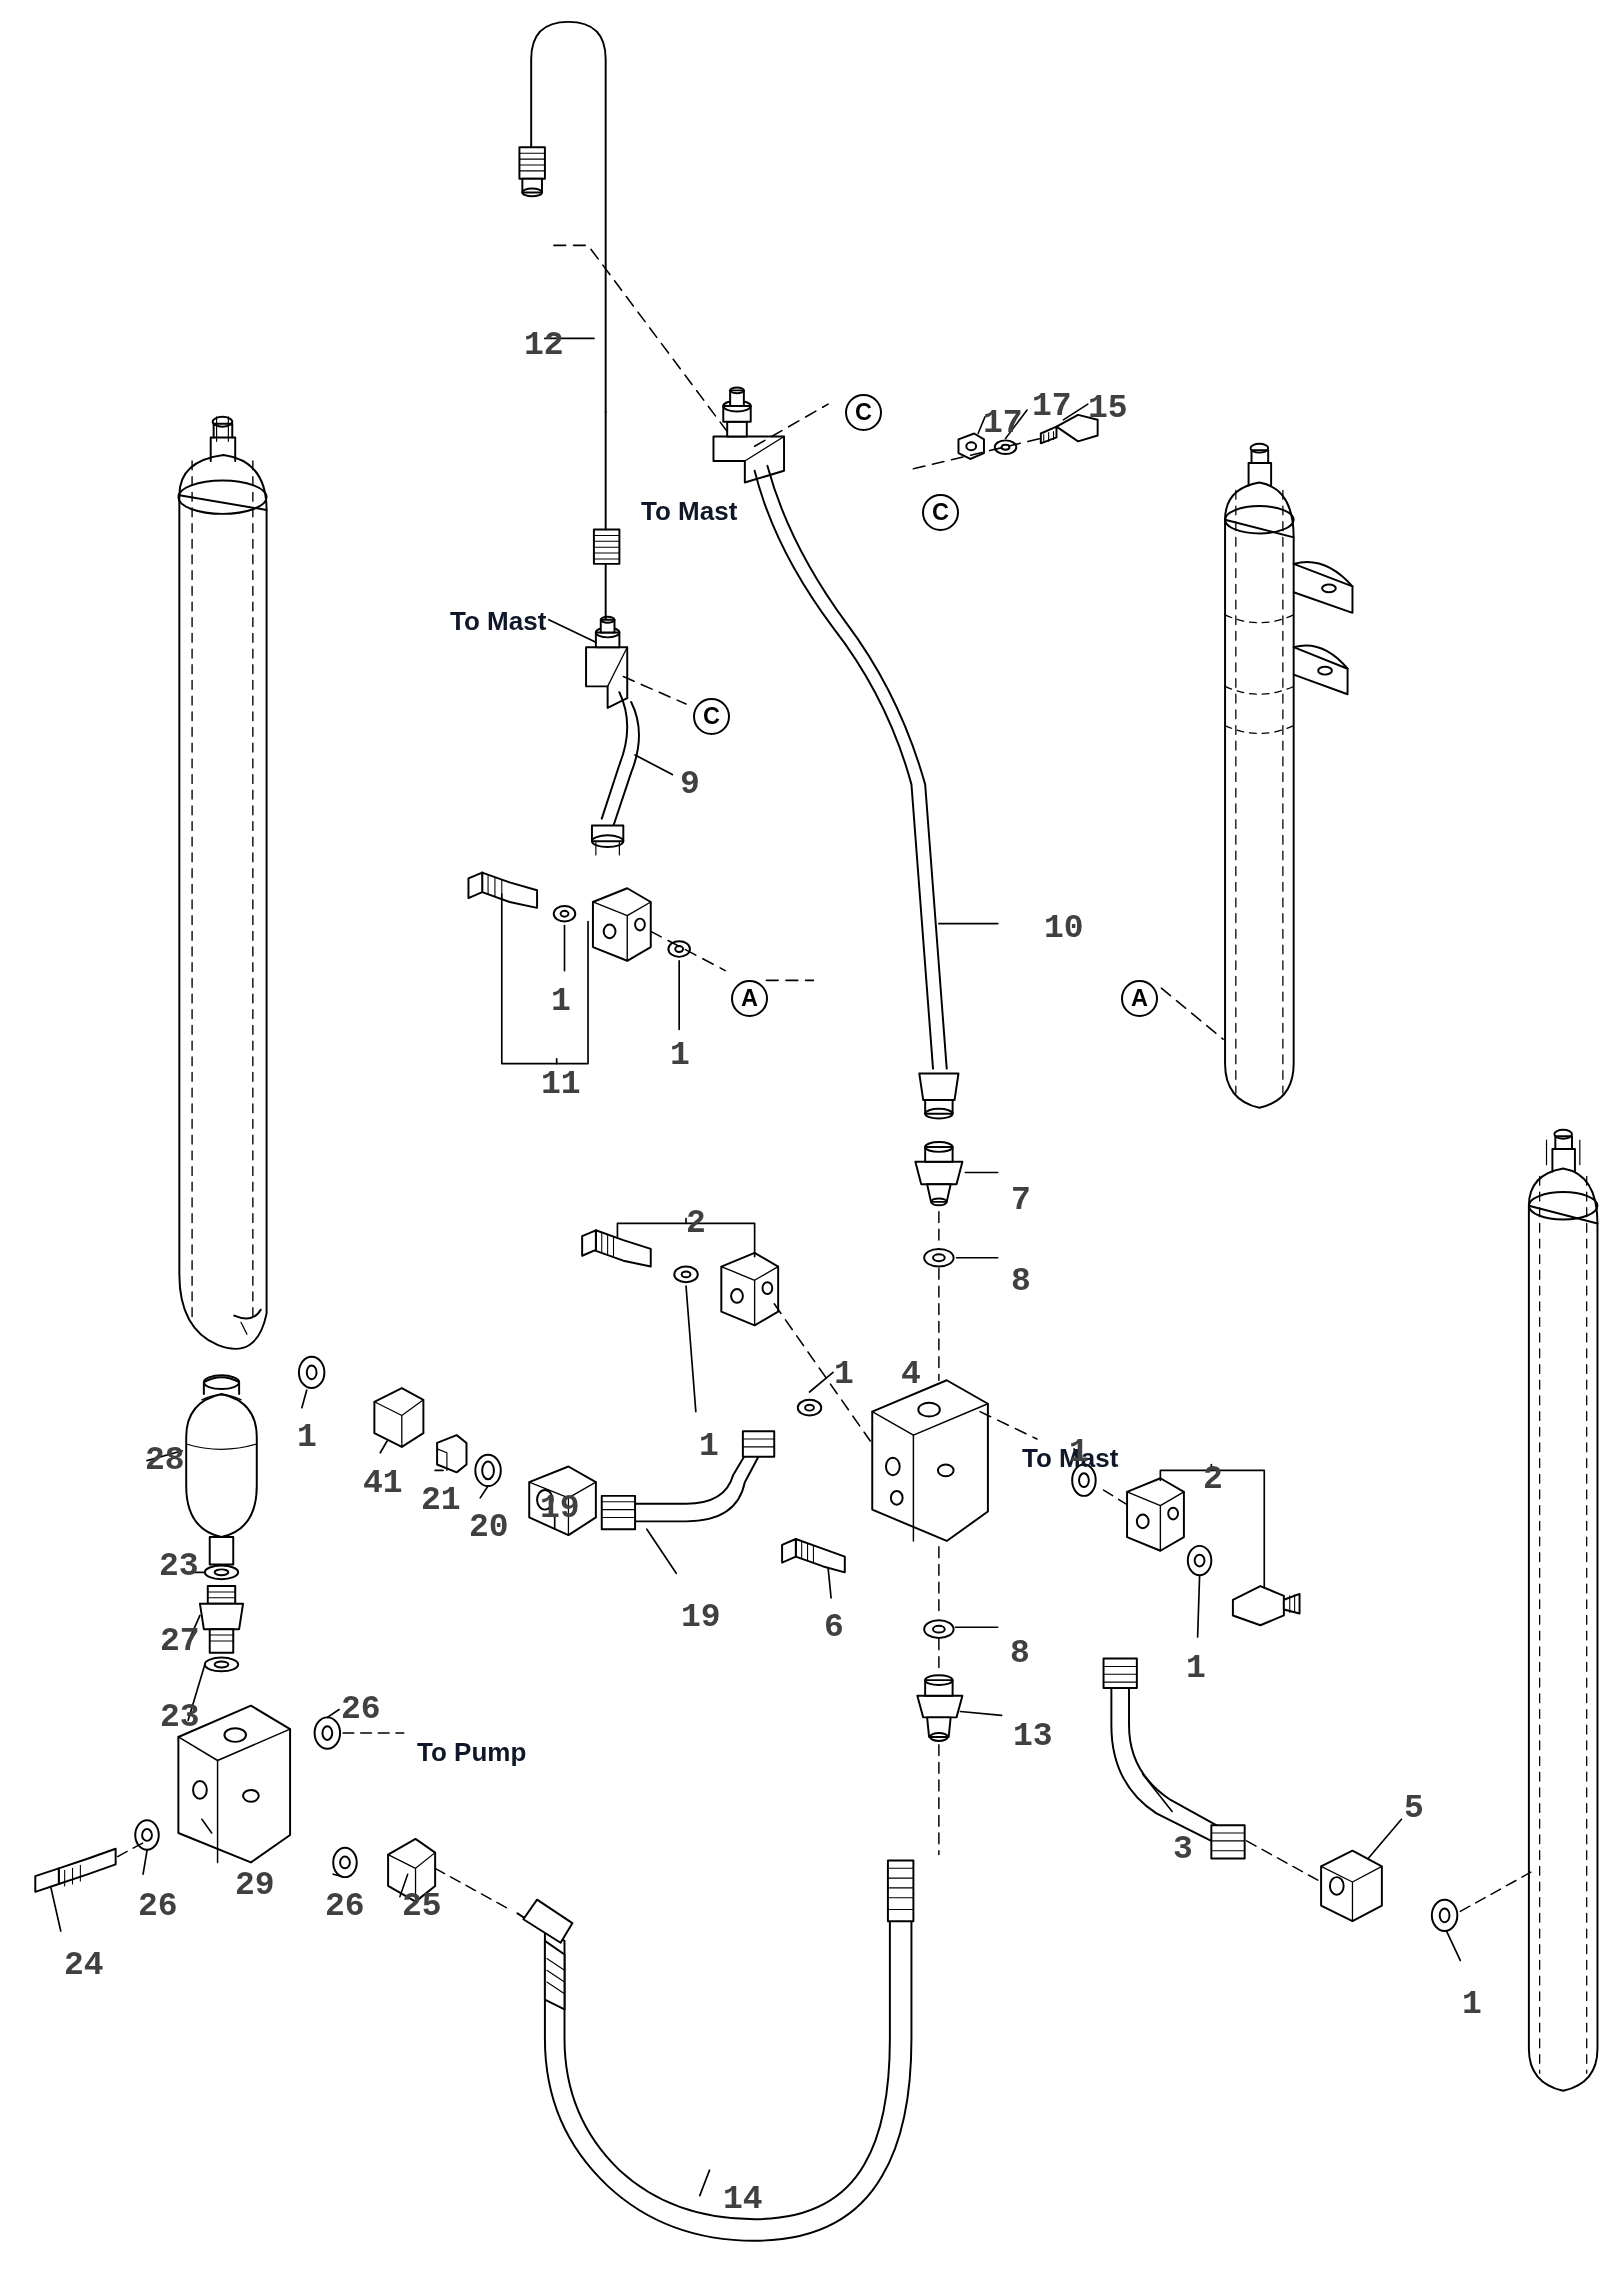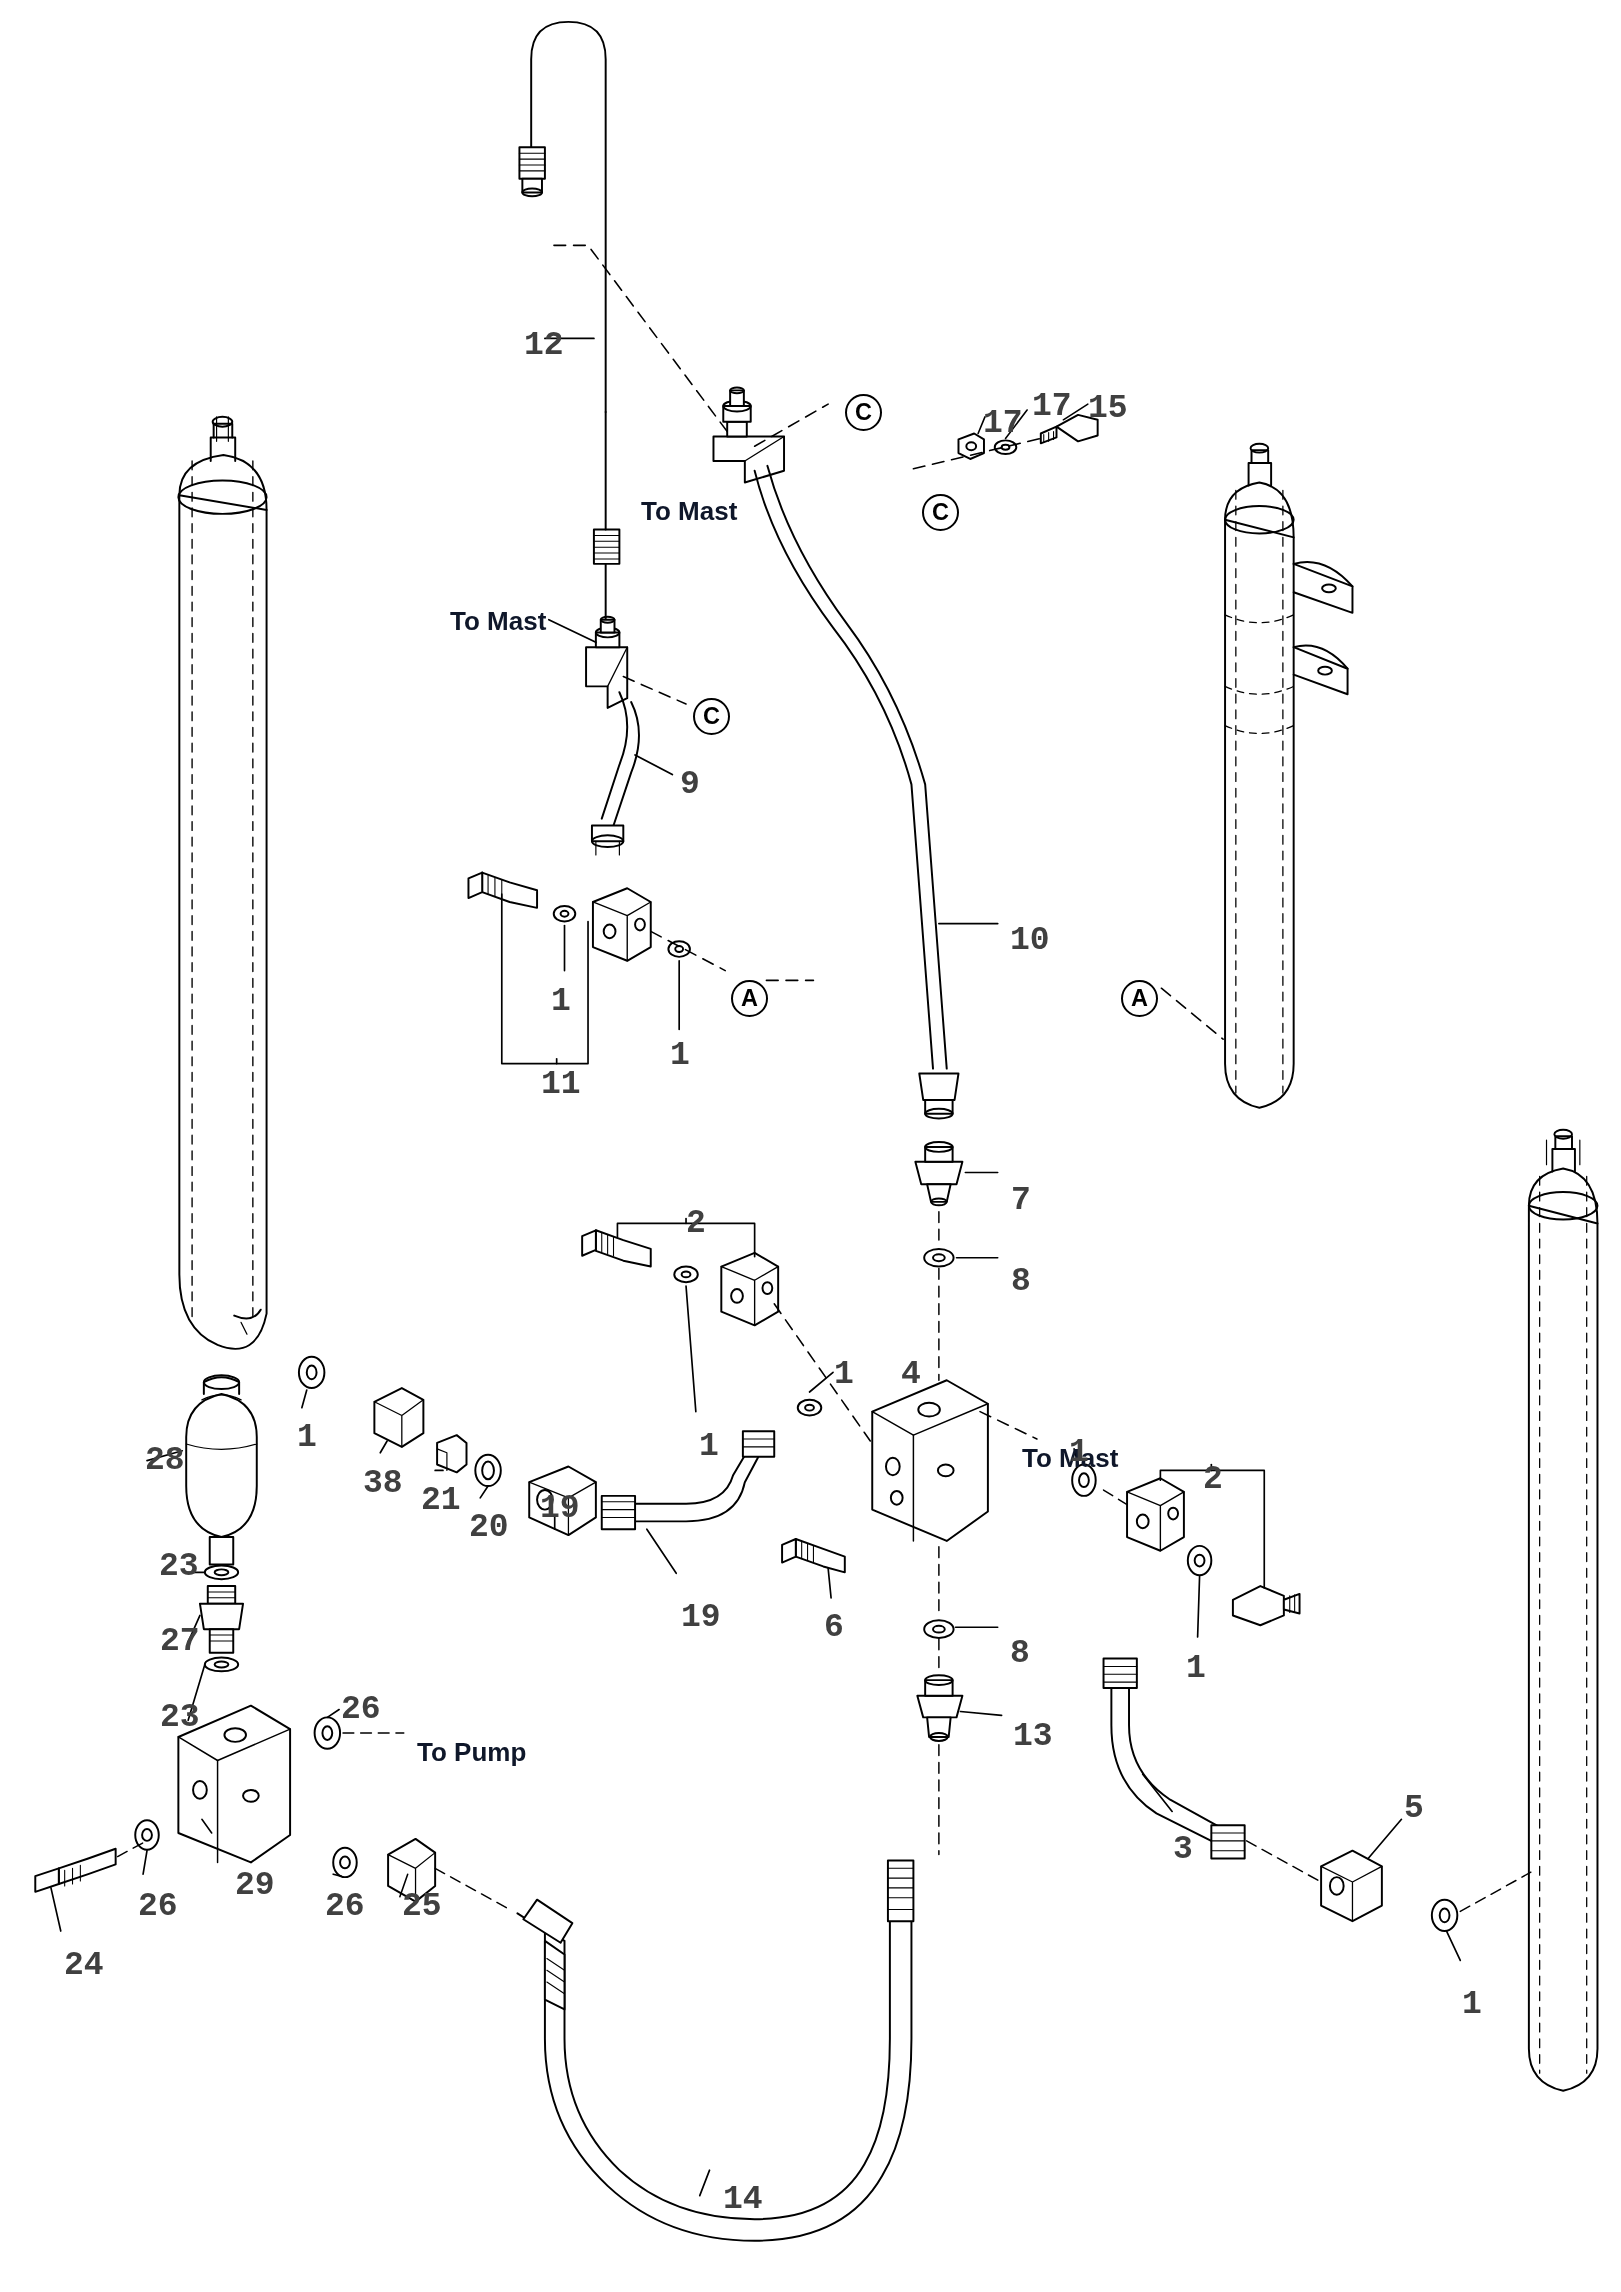--- a/index.html
+++ b/index.html
@@ -483,36 +483,36 @@
   <div class="circ" style="left:1121px; top:980px;">A</div>
 
   <div class="lbl" style="left:524px; top:329px;">12</div>
   <div class="lbl" style="left:1088px; top:392px;">15</div>
   <div class="lbl" style="left:1032px; top:390px;">17</div>
   <div class="lbl" style="left:983px; top:407px;">17</div>
   <div class="lbl" style="left:680px; top:768px;">9</div>
   <div class="lbl" style="left:551px; top:985px;">1</div>
   <div class="lbl" style="left:670px; top:1039px;">1</div>
   <div class="lbl" style="left:541px; top:1068px;text-align:center;">11</div>
-  <div class="lbl" style="left:1010px; top:912px;margin-top:12px;">10</div>
+  <div class="lbl" style="left:1044px; top:912px;">10</div>
   <div class="lbl" style="left:1011px; top:1184px;">7</div>
   <div class="lbl" style="left:1011px; top:1265px;">8</div>
   <div class="lbl" style="left:686px; top:1207px;">2</div>
   <div class="lbl" style="left:699px; top:1430px;">1</div>
   <div class="lbl" style="left:834px; top:1358px;">1</div>
   <div class="lbl" style="left:901px; top:1358px;">4</div>
   <div class="lbl" style="left:1069px; top:1436px;">1</div>
   <div class="lbl" style="left:1203px; top:1463px;">2</div>
   <div class="lbl" style="left:1186px; top:1652px;">1</div>
   <div class="lbl" style="left:824px; top:1611px;">6</div>
   <div class="lbl" style="left:1010px; top:1637px;">8</div>
   <div class="lbl" style="left:1013px; top:1720px;">13</div>
   <div class="lbl" style="left:145px; top:1444px;">28</div>
   <div class="lbl" style="left:297px; top:1421px;">1</div>
-  <div class="lbl" style="left:363px; top:1467px;">38</div>
+  <div class="lbl" style="left:363px; top:1467px;">41</div>
   <div class="lbl" style="left:421px; top:1484px;">21</div>
   <div class="lbl" style="left:469px; top:1511px;">20</div>
   <div class="lbl" style="left:540px; top:1492px;">19</div>
   <div class="lbl" style="left:681px; top:1601px;">19</div>
   <div class="lbl" style="left:159px; top:1550px;">23</div>
   <div class="lbl" style="left:160px; top:1625px;">27</div>
   <div class="lbl" style="left:160px; top:1701px;">23</div>
   <div class="lbl" style="left:341px; top:1693px;">26</div>
   <div class="lbl" style="left:138px; top:1890px;">26</div>
   <div class="lbl" style="left:235px; top:1869px;">29</div>

